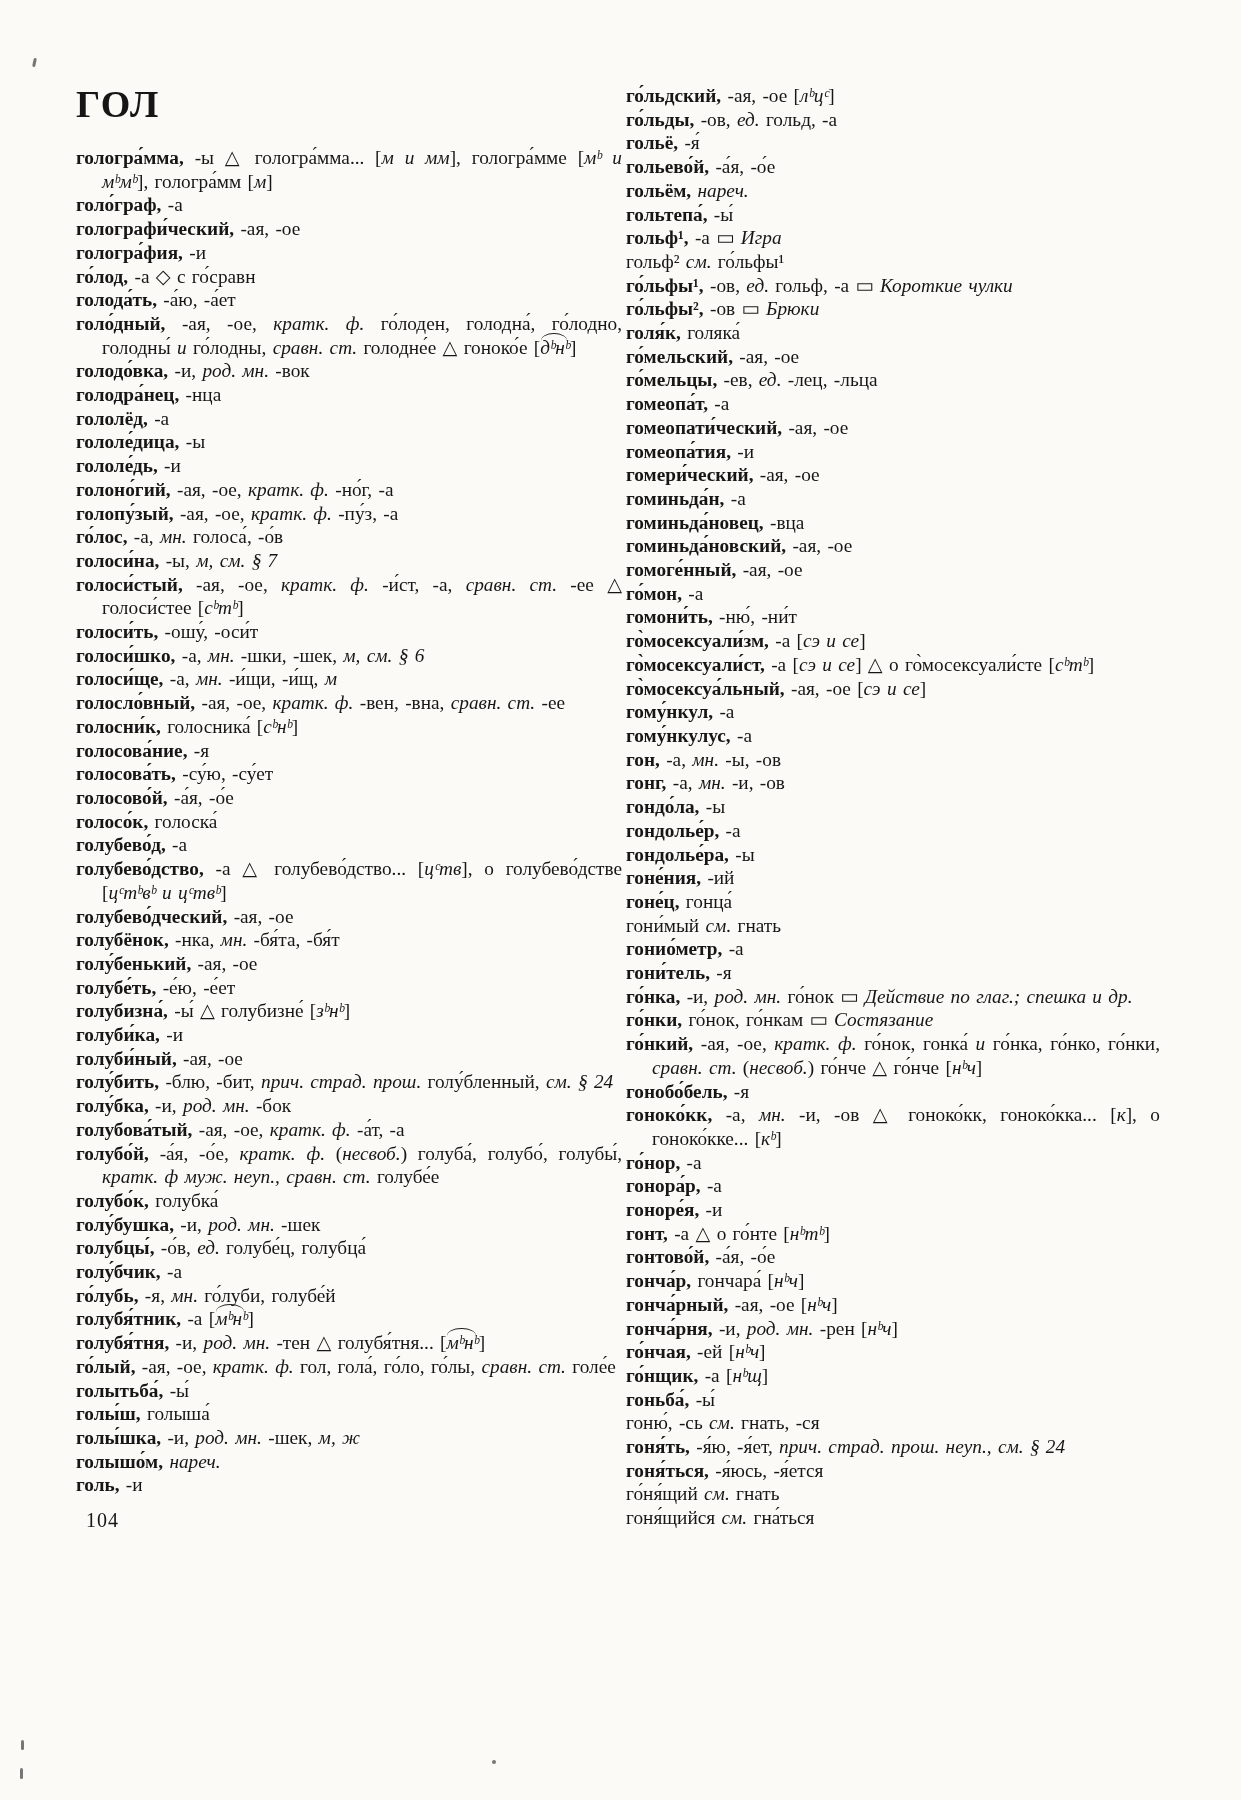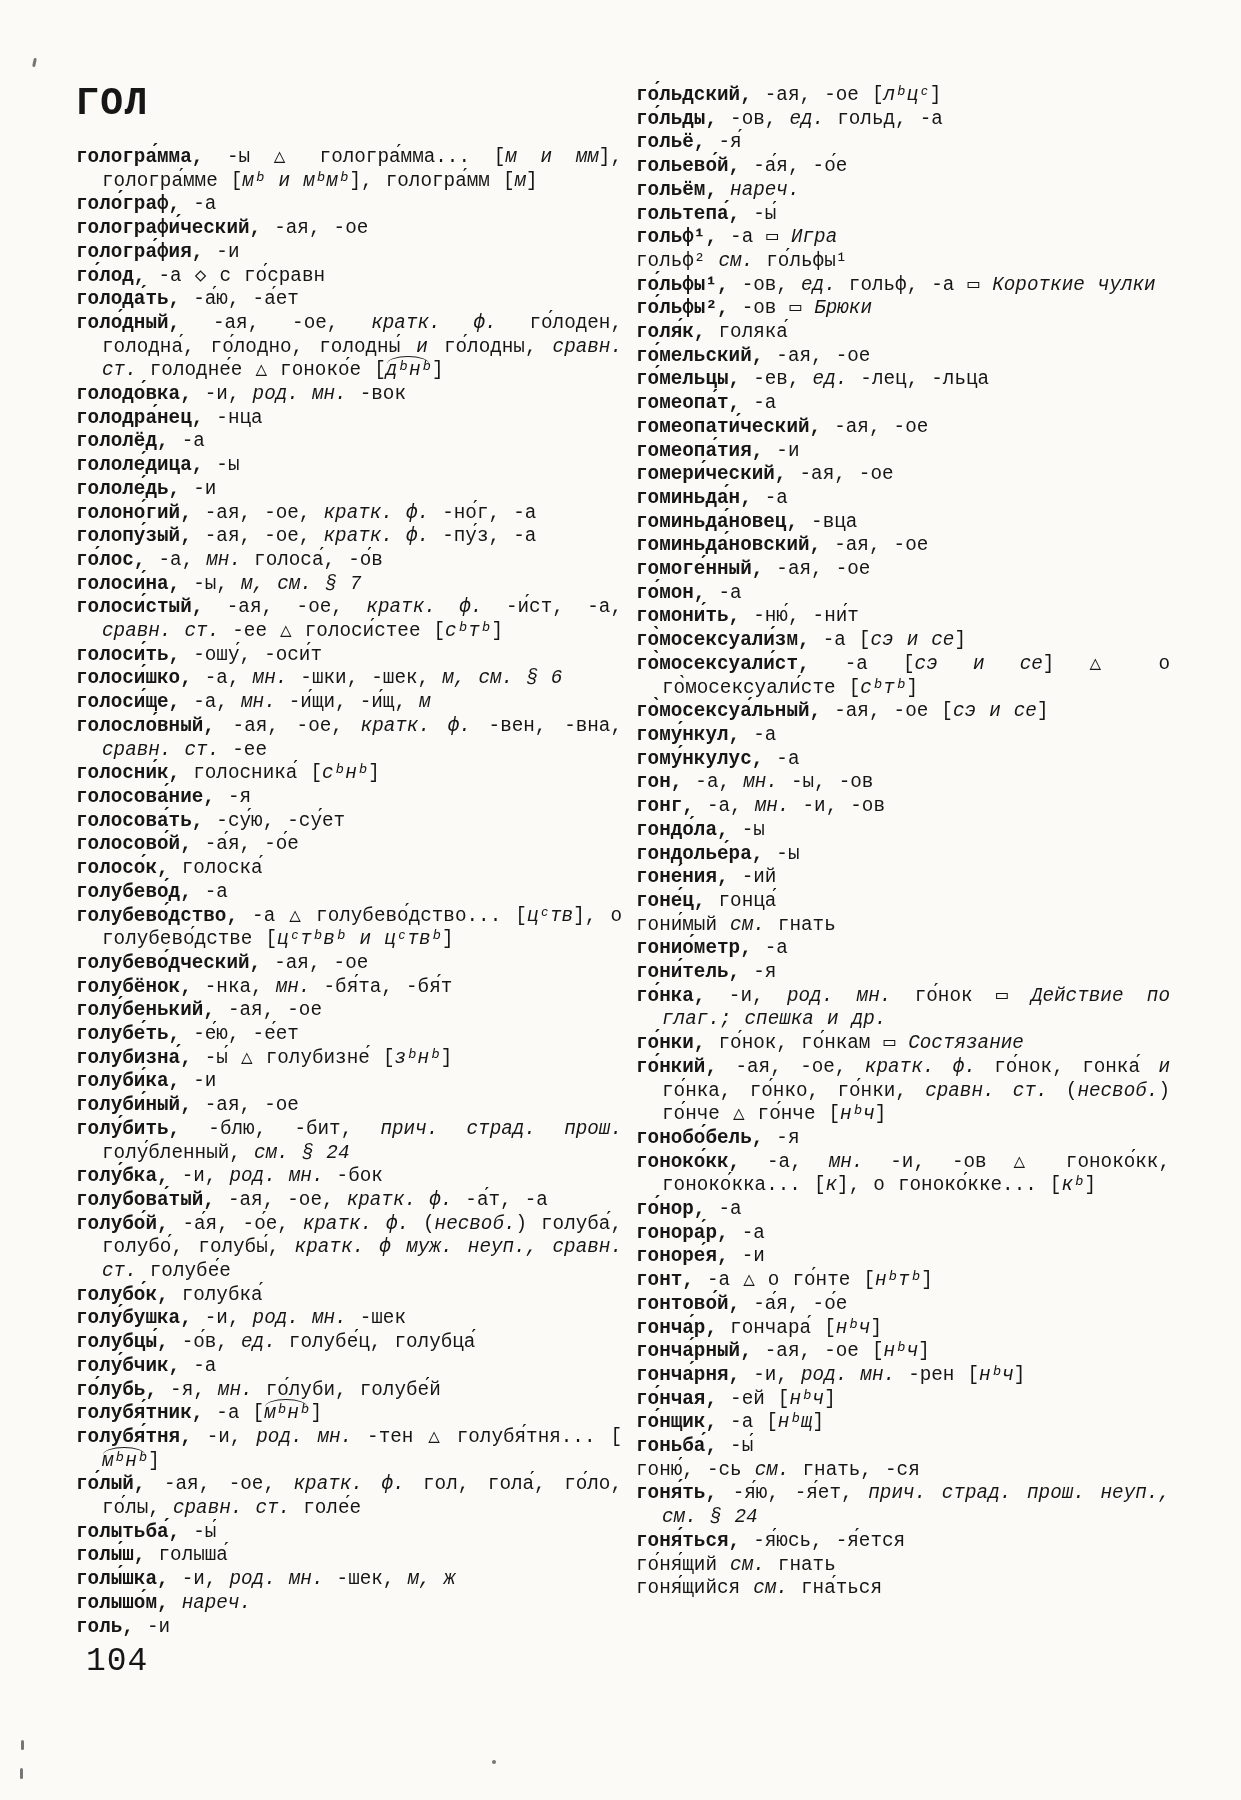--- a/index.html
+++ b/index.html
@@ -14,23 +14,22 @@
   }
   .page {
     position: relative;
     box-sizing: border-box;
     width: 1241px;
     height: 1800px;
     padding: 84px 0 0 76px;
   }
   .cols {
     display: flex;
-    gap: 14px;
+    gap: 4px;
     align-items: flex-start;
-    font-family: Liberation Mono, monospace;
   }
   .col { box-sizing: border-box; }
   .col-left  { width: 546px; }
   .col-right { width: 534px; }
   .col-header {
     margin: 0 0 22px 0;
     font-size: 38px;
     line-height: 40px;
     font-weight: 700;
     letter-spacing: 1.5px;
@@ -50,23 +49,23 @@
   .arc { display: inline-block; position: relative; text-indent: 0; }
   .arc::before {
     content: "";
     position: absolute;
     left: 1px; right: 3px; top: -3px;
     height: 7px;
     border-top: 1.6px solid #1d1d1d;
     border-radius: 50% 50% 0 0 / 100% 100% 0 0;
   }
   .page-number {
-    margin-top: 4px;
+    margin-top: 12px;
     padding-left: 10px;
-    font-size: 33px;
+    font-size: 20px;
     letter-spacing: 1px;
   }
   .speck { position: absolute; background: #4a4a4a; opacity: .75; }
   #speck-1 { left: 33px;  top: 58px;   width: 3px; height: 9px; transform: rotate(12deg); border-radius: 2px; }
   #speck-2 { left: 21px;  top: 1740px; width: 3px; height: 10px; border-radius: 2px; }
   #speck-3 { left: 20px;  top: 1768px; width: 3px; height: 11px; border-radius: 2px; }
   #speck-4 { left: 492px; top: 1760px; width: 4px; height: 4px;  border-radius: 50%; }
 </style>
 </head>
 <body>
@@ -159,20 +158,21 @@
           <p class="entry"><span class="hw">го́мон,</span><span class="rg"> -а</span></p>
           <p class="entry"><span class="hw">гомони́ть,</span><span class="rg"> -ню́, -ни́т</span></p>
           <p class="entry"><span class="hw">го̀мосексуали́зм,</span><span class="rg"> -а [</span><span class="it">сэ и се</span><span class="rg">]</span></p>
           <p class="entry"><span class="hw">го̀мосексуали́ст,</span><span class="rg"> -а [</span><span class="it">сэ и се</span><span class="rg">] △ о го̀мосексуали́сте [</span><span class="it">сᵇтᵇ</span><span class="rg">]</span></p>
           <p class="entry"><span class="hw">го̀мосексуа́льный,</span><span class="rg"> -ая, -ое [</span><span class="it">сэ и се</span><span class="rg">]</span></p>
           <p class="entry"><span class="hw">гому́нкул,</span><span class="rg"> -а</span></p>
           <p class="entry"><span class="hw">гому́нкулус,</span><span class="rg"> -а</span></p>
           <p class="entry"><span class="hw">гон,</span><span class="rg"> -а, </span><span class="it">мн.</span><span class="rg"> -ы, -ов</span></p>
           <p class="entry"><span class="hw">гонг,</span><span class="rg"> -а, </span><span class="it">мн.</span><span class="rg"> -и, -ов</span></p>
           <p class="entry"><span class="hw">гондо́ла,</span><span class="rg"> -ы</span></p>
+          <p class="entry"><span class="hw">гондолье́р,</span><span class="rg"> -а</span></p>
           <p class="entry"><span class="hw">гондолье́ра,</span><span class="rg"> -ы</span></p>
           <p class="entry"><span class="hw">гоне́ния,</span><span class="rg"> -ий</span></p>
           <p class="entry"><span class="hw">гоне́ц,</span><span class="rg"> гонца́</span></p>
           <p class="entry"><span class="rg">гони́мый </span><span class="it">см.</span><span class="rg"> гнать</span></p>
           <p class="entry"><span class="hw">гонио́метр,</span><span class="rg"> -а</span></p>
           <p class="entry"><span class="hw">гони́тель,</span><span class="rg"> -я</span></p>
           <p class="entry"><span class="hw">го́нка,</span><span class="rg"> -и, </span><span class="it">род. мн.</span><span class="rg"> го́нок ▭ </span><span class="it">Действие по глаг.; спешка и др.</span></p>
           <p class="entry"><span class="hw">го́нки,</span><span class="rg"> го́нок, го́нкам ▭ </span><span class="it">Состязание</span></p>
           <p class="entry"><span class="hw">го́нкий,</span><span class="rg"> -ая, -ое, </span><span class="it">кратк. ф.</span><span class="rg"> го́нок, гонка́ </span><span class="it">и</span><span class="rg"> го́нка, го́нко, го́нки, </span><span class="it">сравн. ст.</span><span class="rg"> (</span><span class="it">несвоб.</span><span class="rg">) го́нче △ го́нче [</span><span class="it">нᵇч</span><span class="rg">]</span></p>
           <p class="entry"><span class="hw">гонобо́бель,</span><span class="rg"> -я</span></p>

